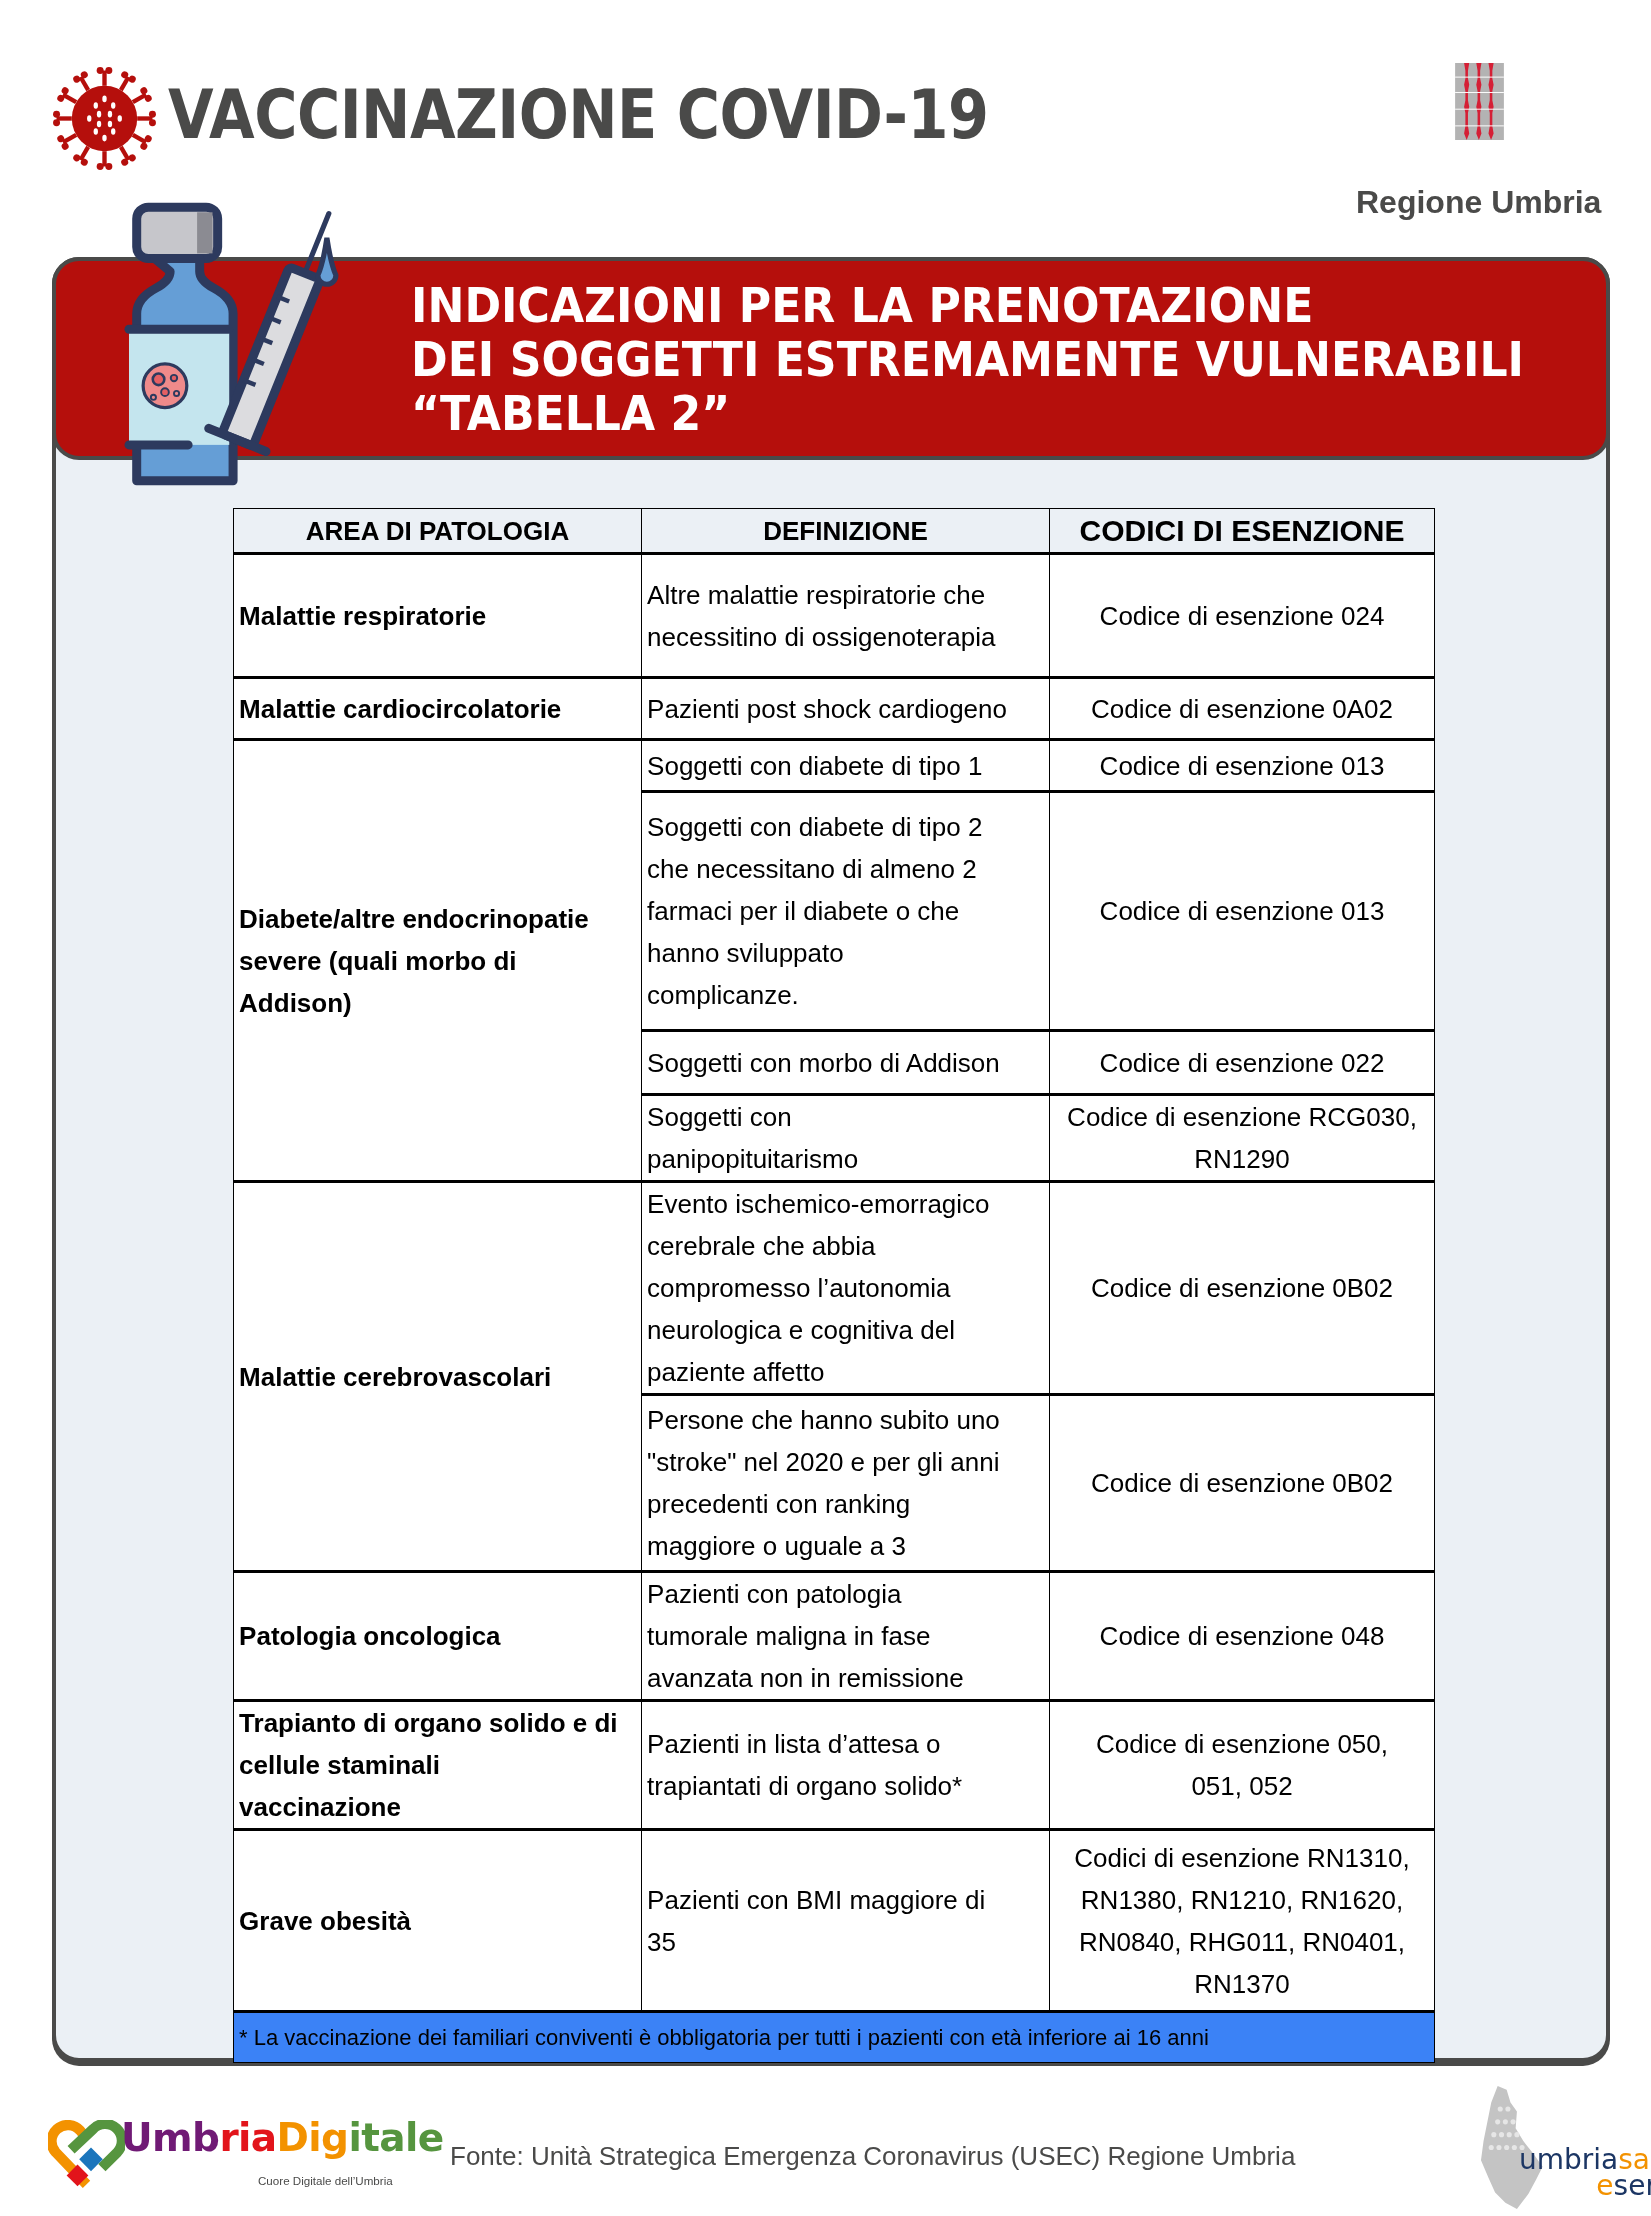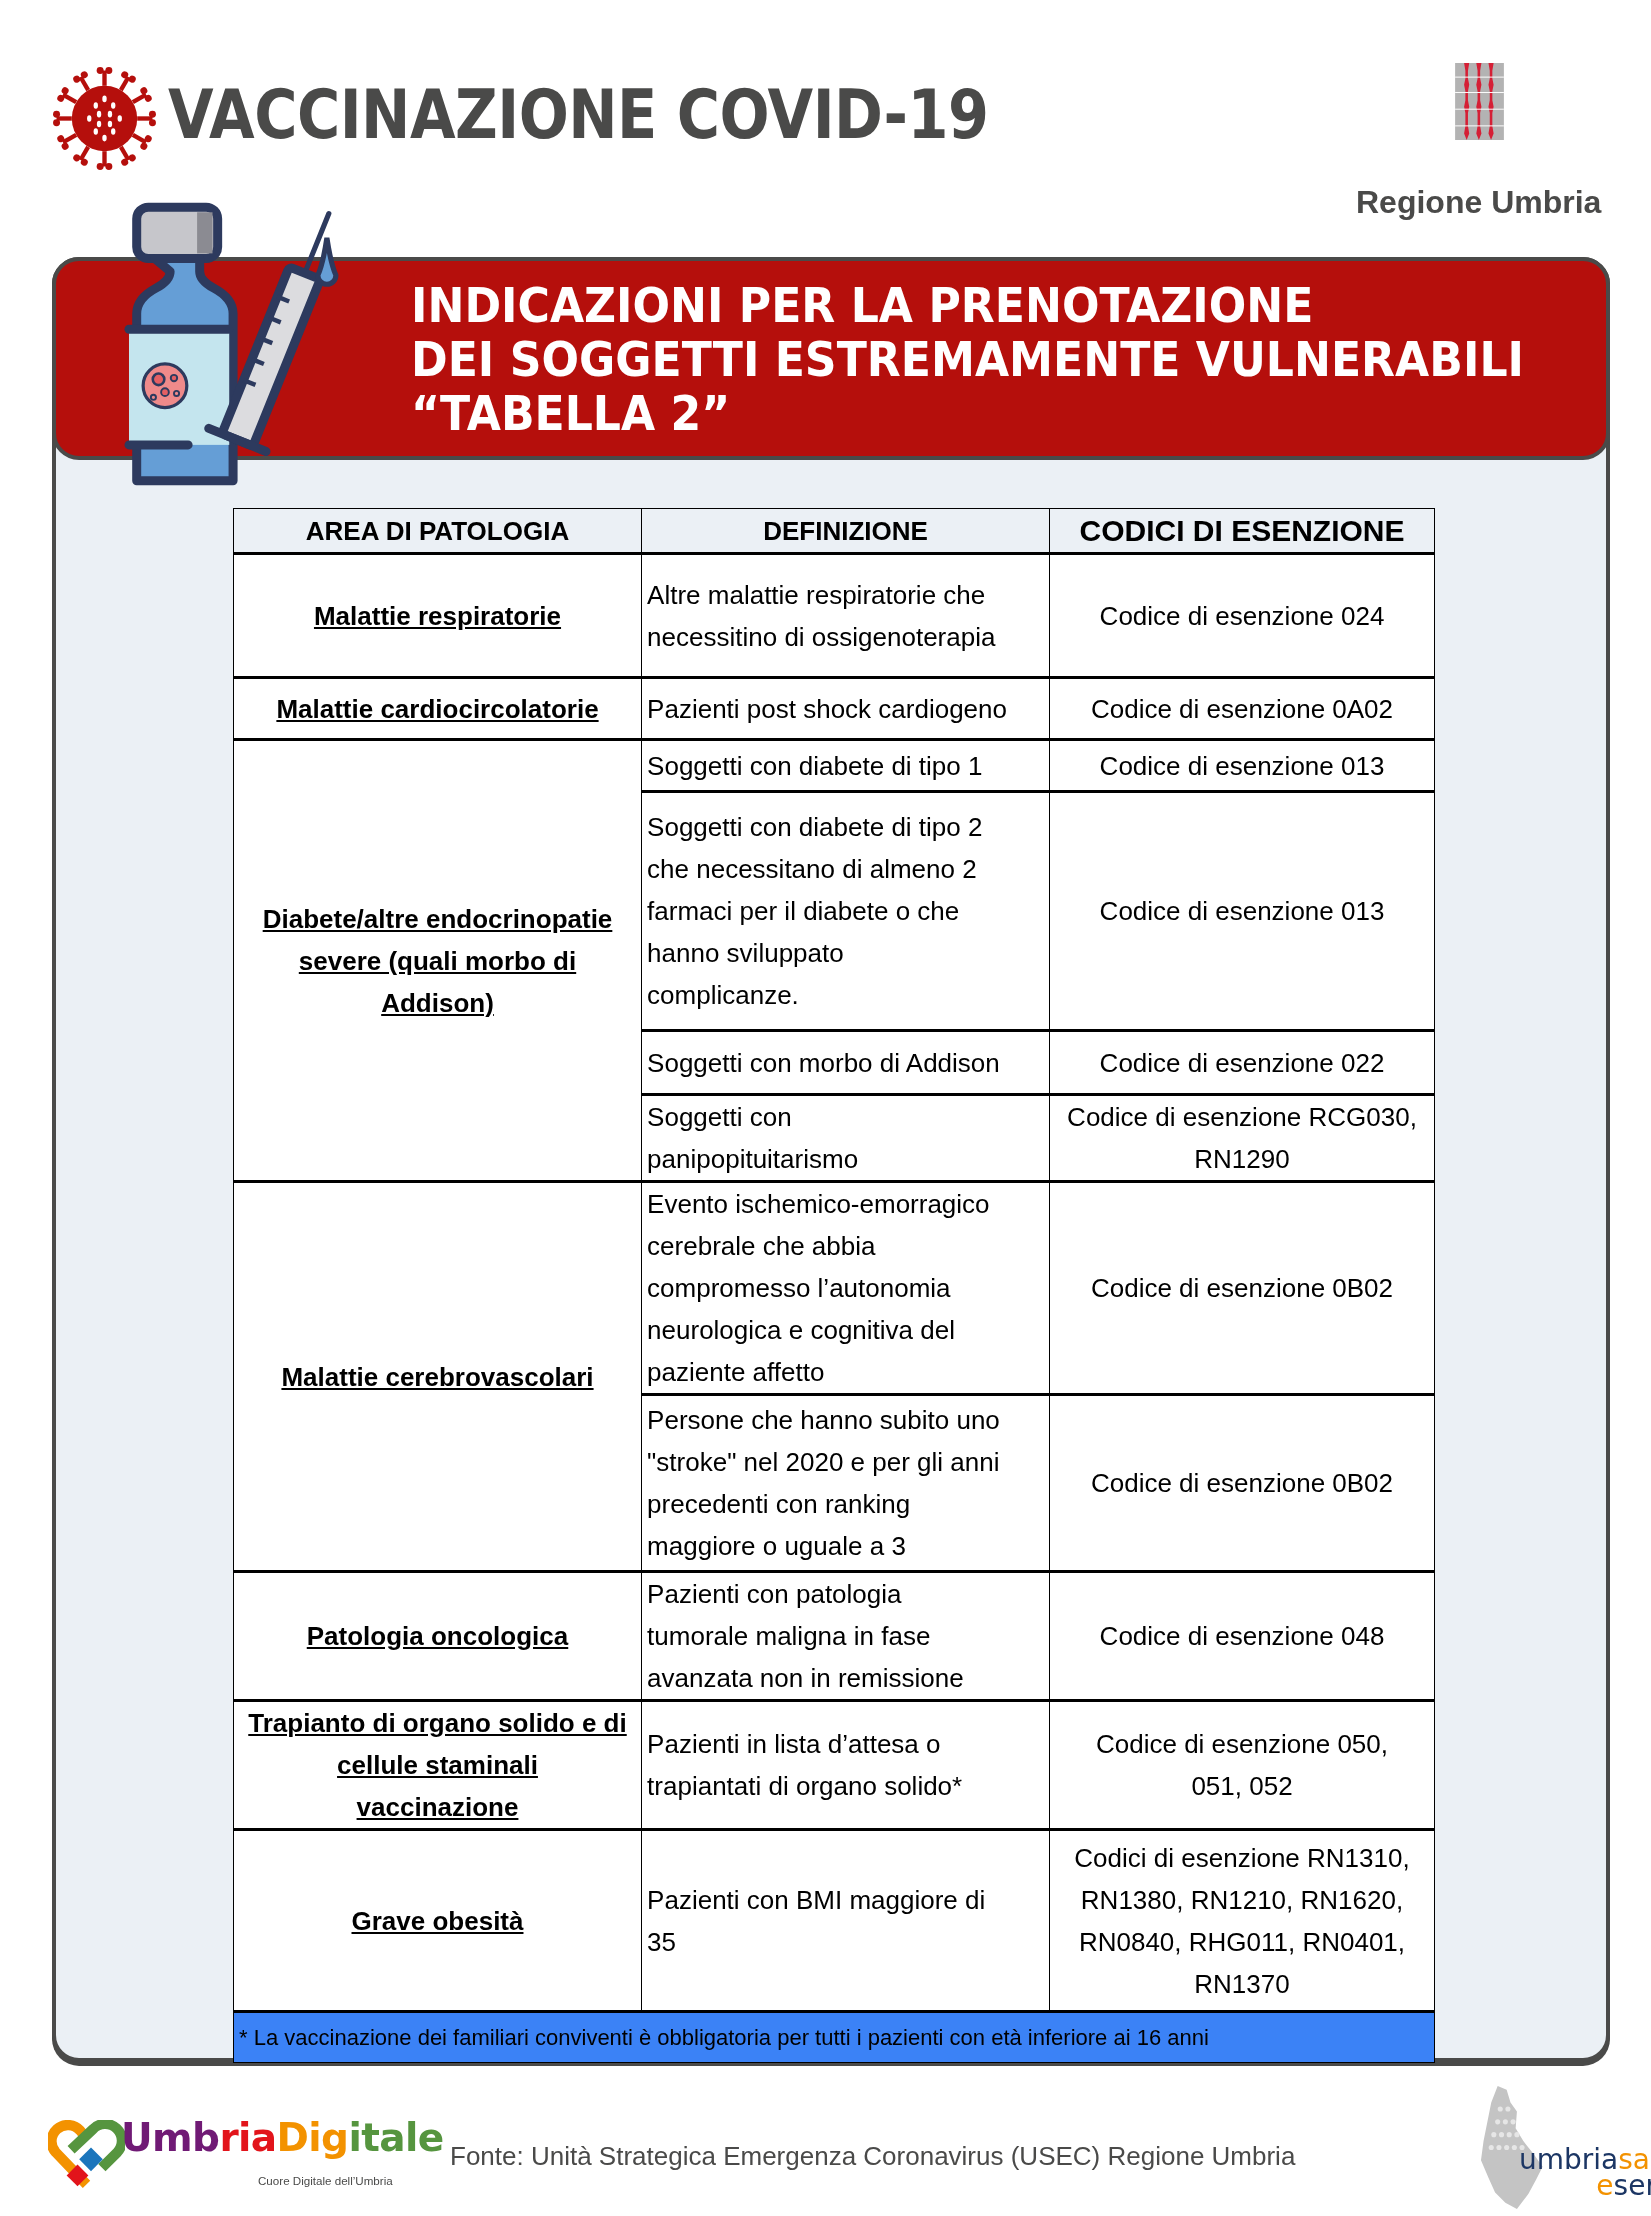--- a/index.html
+++ b/index.html
@@ -23,21 +23,21 @@
   .table-wrap { position: absolute; left: 233px; top: 508px; width: 1201px; }
   table.tab { width: 1201px; border-collapse: collapse; font-family: "Liberation Sans", sans-serif; font-size: 26px; line-height: 42px; table-layout: fixed; }
   table.tab col.c1 { width: 408px; }
   table.tab col.c2 { width: 408px; }
   table.tab col.c3 { width: 385px; }
   table.tab td, table.tab th { border: 1.9px solid #000; vertical-align: middle; padding: 0 5.1px; }
   table.tab thead th { background: #ebf0f5; height: 45px; font-weight: bold; text-align: center; font-size: 26px; }
   table.tab thead th.codici { font-size: 30px; }
   table.tab tbody tr { border-top: 3.9px solid #000; }
   table.tab tbody tr.sub { border-top: 3.9px solid #000; }
-  td.area { font-weight: bold; background: #ffffff; text-align: center; text-decoration: underline; }
+  td.area { font-weight: bold; background: #ffffff; text-align: left; }
   td.def { background: #ffffff; text-align: left; }
   td.code { background: #ffffff; text-align: center; }
   td.foot { background: #3b82f6; font-size: 22px; line-height: 49px; text-align: left; padding-left: 5.1px; border-left: none; border-right: none; border-bottom: 2.6px solid #d0d0d0; }
   tr.r-resp td { height: 124px; }
   tr.r-card td { height: 62px; }
   tr.r-d1 td { height: 52px; }
   tr.r-d2 td { height: 239px; }
   tr.r-d3 td { height: 64px; }
   tr.r-d4 td { height: 82px; }
   tr.r-c1 td { height: 209px; }

